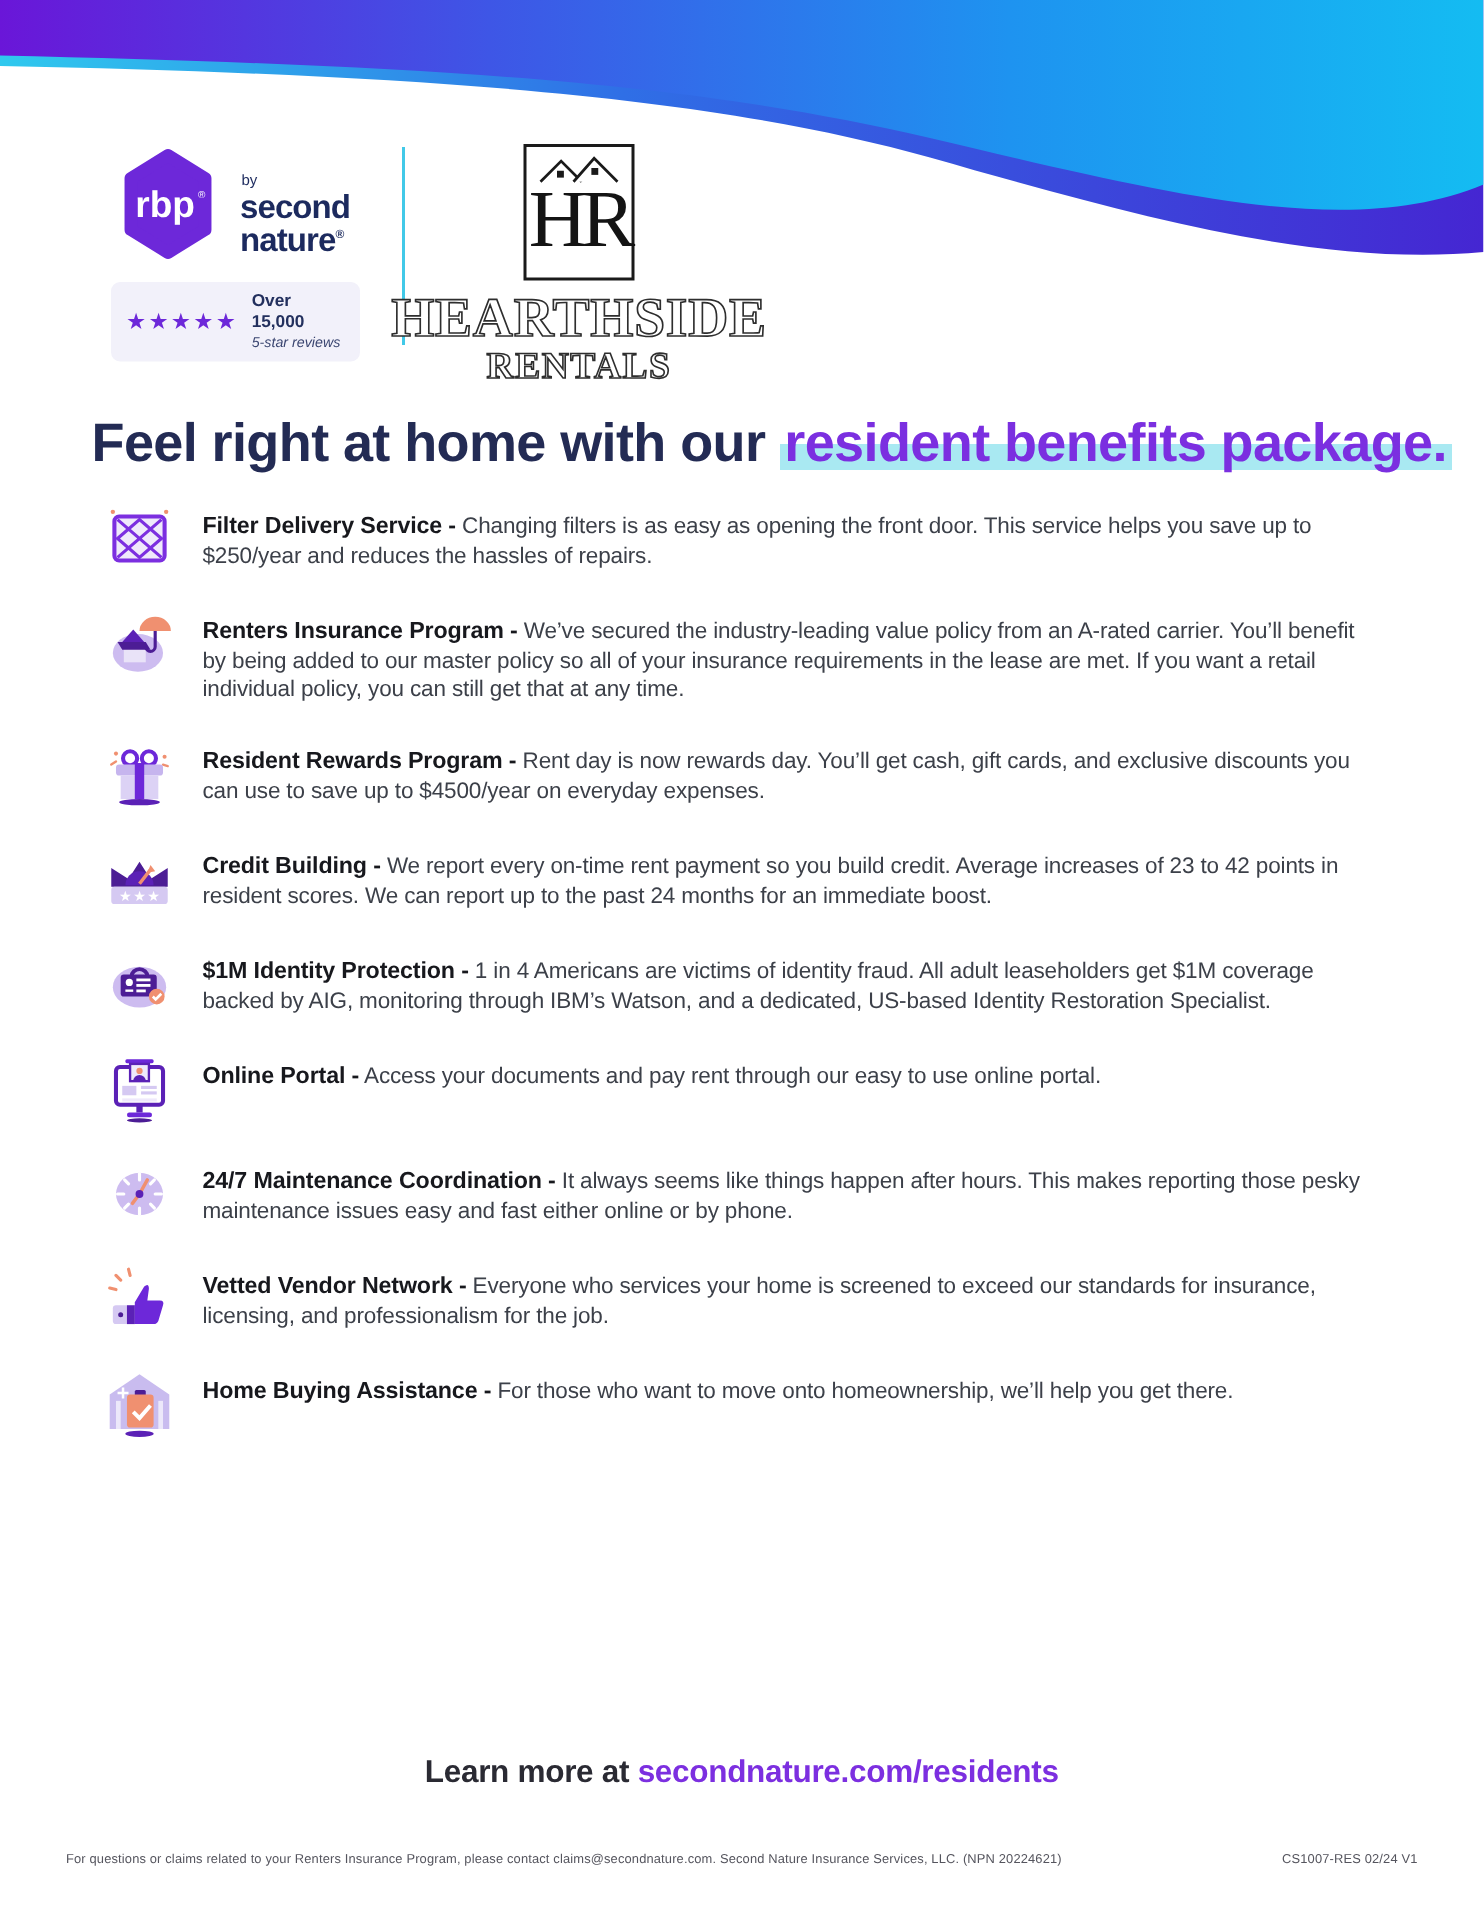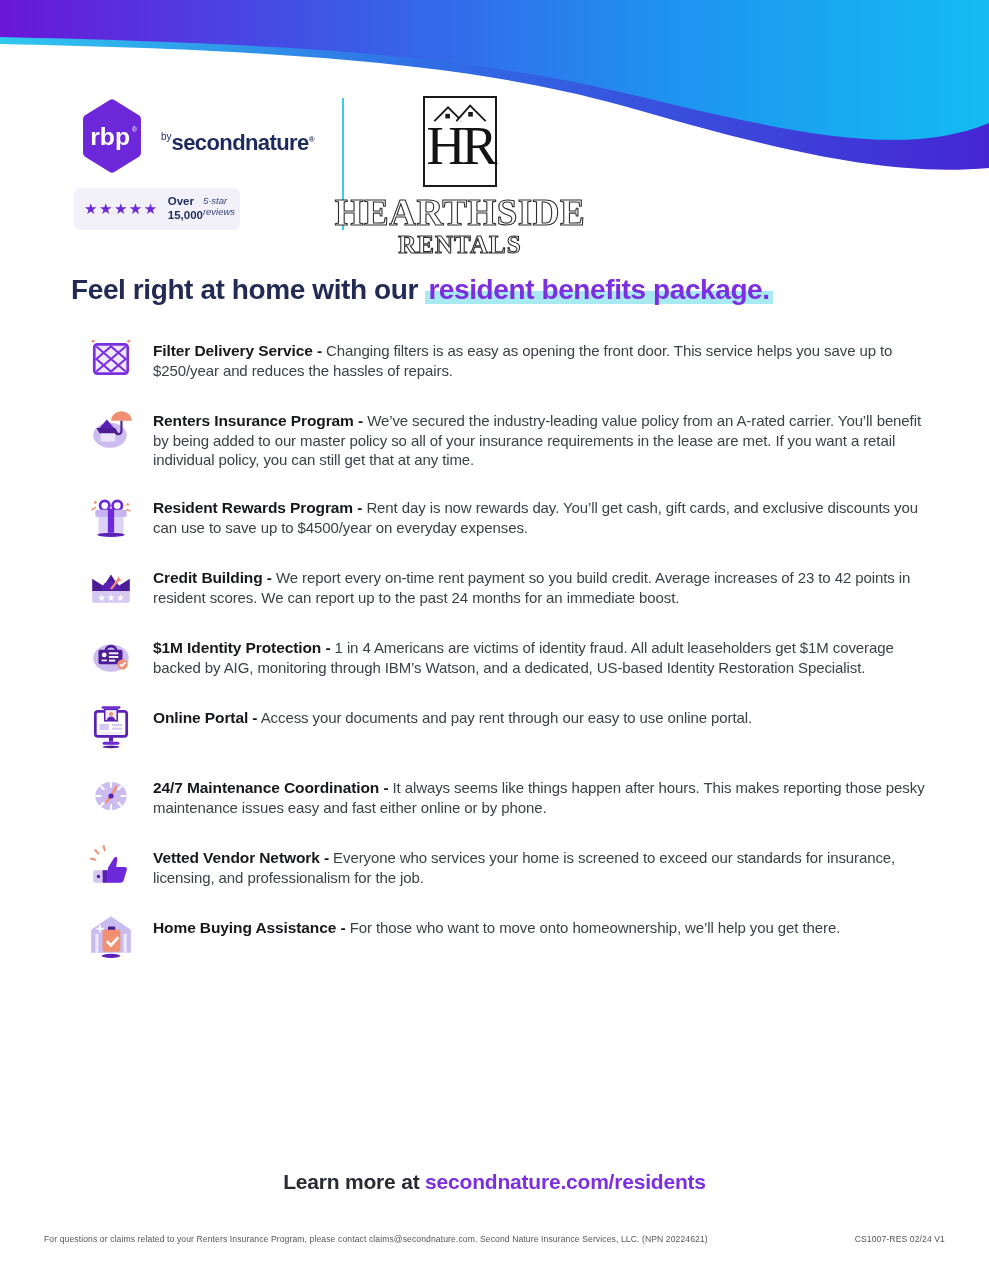--- a/index.html
+++ b/index.html
@@ -8,45 +8,45 @@
     font-family:"Liberation Sans",sans-serif;-webkit-font-smoothing:antialiased;
   }
   
   .wave-wrap{position:absolute;top:0;left:0;width:989px;height:185px;}
   .wave-wrap svg{display:block;width:100%;height:100%;}
   
   .logo-row{position:absolute;top:96px;left:74px;display:flex;align-items:flex-start;}
   .brand{display:flex;flex-direction:column;}
   .brand-top{display:flex;align-items:center;gap:10px;}
   .rbp-badge{width:76px;height:80px;}
-  .brand-name{display:flex;color:#1C2A5E;line-height:1;margin-top:14px;}
+  .brand-name{display:flex;flex-direction:column;color:#1C2A5E;line-height:1;margin-top:14px;}
   .brand-by{font-size:10px;font-weight:400;margin-bottom:1px;margin-left:1px;}
   .brand-word{font-size:22px;font-weight:700;letter-spacing:-0.6px;}
   .brand-word sup{font-size:8px;}
   .reviews{margin-top:12px;background:#F2F1FA;border-radius:6px;padding:7px 10px;display:flex;align-items:center;gap:9px;width:146px;}
   .stars{color:#6D28D9;font-size:15px;letter-spacing:1.5px;line-height:1;}
-  .reviews-text{display:flex;line-height:1.2;}
+  .reviews-text{display:flex;flex-direction:column;line-height:1.2;}
   .reviews-line1{font-size:11.5px;font-weight:700;color:#23305E;}
   .reviews-line2{font-size:9.5px;color:#3A4570;font-style:italic;}
   .logo-divider{width:2px;height:132px;background:#41C9E8;margin:2px 26px 0 28px;}
   .hr-logo{display:flex;flex-direction:column;align-items:center;width:180px;}
   .hr-box{width:70px;height:84px;border:2.5px solid #1a1a1a;background:#fff;display:flex;flex-direction:column;align-items:center;padding-top:3px;}
   .hr-roof{width:58px;height:22px;}
   .hr-letters{font-family:"Liberation Serif",serif;font-size:54px;line-height:0.95;color:#141414;letter-spacing:-4px;margin-top:-2px;}
   .hr-name{margin-top:7px;font-family:"Liberation Serif",serif;font-weight:700;color:#ffffff;
     -webkit-text-stroke:1.1px #2e2e2e;text-stroke:1.1px #2e2e2e;line-height:1.02;text-align:center;}
   .hr-name-line1{font-size:37px;letter-spacing:0.5px;}
   .hr-name-line2{font-size:25px;letter-spacing:1px;}
   
-  .headline{position:absolute;top:274px;left:71px;font-size:28px;letter-spacing:-0.4px;white-space:nowrap;}
+  .headline{position:absolute;top:274px;left:61px;font-size:36px;letter-spacing:-0.4px;white-space:nowrap;}
   .headline-prefix{color:#232B54;font-weight:700;}
   .headline-highlight{color:#7B2FE0;font-weight:700;padding:0 3px;
     background:linear-gradient(to bottom,transparent 54%,#A9E9F2 54%,#A9E9F2 96%,transparent 96%);}
   
-  .benefits{position:absolute;top:339px;left:88px;width:850px;display:flex;flex-direction:column;gap:27px;}
+  .benefits{position:absolute;top:339px;left:70px;width:850px;display:flex;flex-direction:column;gap:27px;}
   .benefit{display:flex;gap:19px;}
   .benefit-icon{flex:0 0 46px;width:46px;height:46px;margin-top:-3px;}
   .benefit-icon svg{width:46px;height:46px;display:block;}
   .benefit-text{flex:1;font-size:15px;line-height:1.28;color:#3C4049;padding-top:2px;letter-spacing:-0.1px;}
   .benefit-title{font-weight:700;color:#17181D;font-size:15.5px;}
   
   .learn-more{position:absolute;top:1170px;left:0;width:100%;text-align:center;font-size:21px;color:#2A2A33;font-weight:600;letter-spacing:-0.2px;}
   .learn-more a{color:#7C2FE0;font-weight:700;text-decoration:none;}
   .fine-print{position:absolute;top:1234px;left:0;width:100%;box-sizing:border-box;padding:0 44px;
     display:flex;justify-content:space-between;font-size:8.6px;color:#55555E;letter-spacing:0.1px;gap:24px;}

